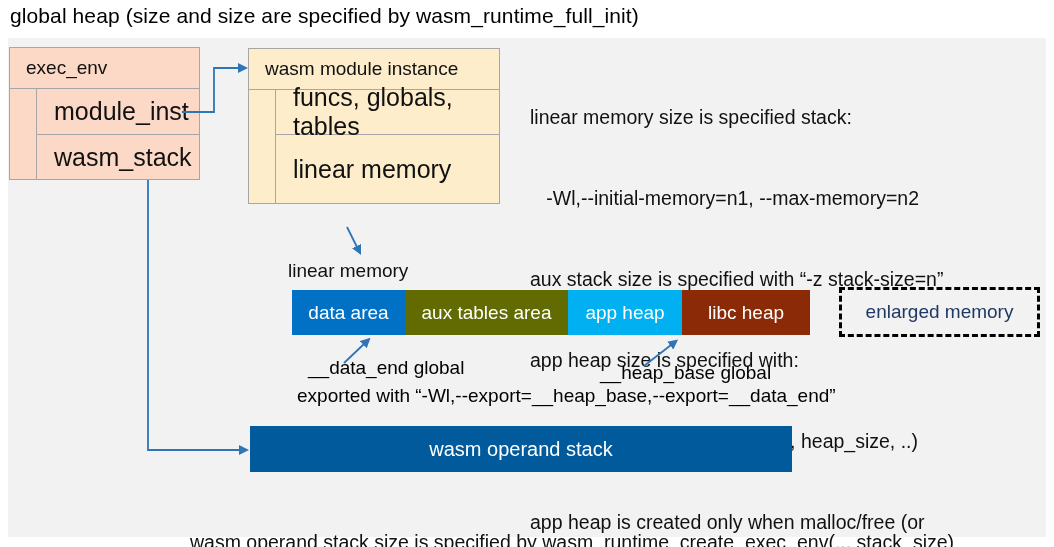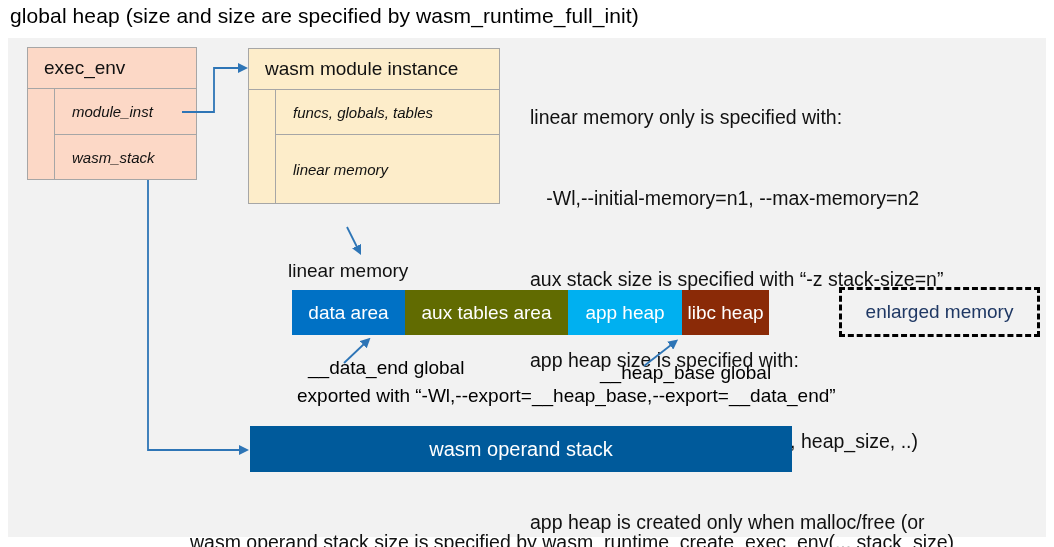--- a/index.html
+++ b/index.html
@@ -2,42 +2,42 @@
 <html style="--panel-bg: #f2f2f2; --box-border: #a6a6a6; --exec-env-fill: #fcd8c6; --module-instance-fill: #fdedca; --arrow-blue: #2e75b6; --data-area: #0071c5; --aux-stack-area: #616b01; --app-heap: #00b0f0; --libc-heap: #8a2a07; --enlarged-text: #1f3864; --operand-stack: #005a9b;"><head>
 <meta charset="utf-8">
 <style>
   html,body{margin:0;padding:0;background:#fff;}
   #canvas{position:relative;width:1054px;height:547px;background:#fff;
           font-family:"Liberation Sans",sans-serif;color:#111;overflow:hidden;}
   .title{position:absolute;left:10px;top:4px;font-size:21px;color:#000;letter-spacing:.1px;}
   .panel{position:absolute;left:8px;top:38px;width:1038px;height:499px;background:var(--panel-bg,#f2f2f2);}
 
   .box{position:absolute;border:1px solid var(--box-border,#a6a6a6);box-sizing:border-box;}
-  #exec-env{left:27px;top:47px;width:170px;height:133px;background:var(--exec-env-fill,#fcd8c6);}
+  #exec-env{left:9px;top:47px;width:191px;height:133px;background:var(--exec-env-fill,#fcd8c6);}
   #module-instance{left:248px;top:48px;width:252px;height:156px;background:var(--module-instance-fill,#fdedca);}
   .box-header{height:41px;display:flex;align-items:center;padding-left:16px;font-size:19px;
               border-bottom:1px solid var(--box-border,#a6a6a6);box-sizing:border-box;}
   .box-rows{margin-left:26px;border-left:1px solid var(--box-border,#a6a6a6);
             display:flex;flex-direction:column;height:calc(100% - 41px);box-sizing:border-box;}
-  .box-row{display:flex;align-items:center;padding-left:17px;font-size:15px;
-           border-bottom:1px solid var(--box-border,#a6a6a6);box-sizing:border-box;font-style:italic;}
+  .box-row{display:flex;align-items:center;padding-left:17px;font-size:25px;
+           border-bottom:1px solid var(--box-border,#a6a6a6);box-sizing:border-box;}
   .box-row.last{border-bottom:none;flex:1;}
   .h46{height:46px;} .h45{height:45px;}
 
   .notes{white-space:pre-wrap;font-size:19.5px;line-height:27px;color:#111;}
   #notes-right{position:absolute;left:530px;top:50px;}
   #notes-bottom{position:absolute;left:190px;top:477px;line-height:26px;}
 
   #lm-label{position:absolute;left:288px;top:260px;font-size:19px;}
   #lm-bar{position:absolute;left:292px;top:290px;height:45px;display:flex;}
   .seg{display:flex;align-items:center;justify-content:center;color:#fff;font-size:19px;white-space:nowrap;}
   .seg0{width:113px;background:var(--data-area,#0071c5);}
   .seg1{width:163px;background:var(--aux-stack-area,#616b01);}
   .seg2{width:114px;background:var(--app-heap,#00b0f0);}
-  .seg3{width:87px;background:var(--libc-heap,#8a2a07);}
+  .seg3{width:128px;background:var(--libc-heap,#8a2a07);}
   #seg-enlarged{position:absolute;left:839px;top:287px;width:201px;height:50px;box-sizing:border-box;
                 border:3px dashed #000;background:var(--panel-bg,#f2f2f2);display:flex;align-items:center;
                 justify-content:center;font-size:19px;color:var(--enlarged-text,#1f3864);}
 
   .ann{position:absolute;font-size:19px;color:#000;white-space:nowrap;}
   #ann-data-end{left:308px;top:357px;}
   #ann-heap-base{left:600px;top:362px;}
   #ann-exported{left:297px;top:385px;}
 
   #operand-bar{position:absolute;left:250px;top:426px;width:542px;height:46px;
@@ -66,21 +66,21 @@
 
   <div class="box" id="module-instance">
     <div class="box-header">wasm module instance</div>
     <div class="box-rows">
       <div class="box-row h45">funcs, globals, tables</div>
       <div class="box-row last">linear memory</div>
     </div>
   </div>
 
   <div id="notes-right" class="notes">
-    <div>linear memory only is specified with:</div>
+    <div>linear memory size is specified stack:</div>
     <div>   -Wl,--initial-memory=n1, --max-memory=n2</div>
     <div>aux stack size is specified with “-z stack-size=n”</div>
     <div>app heap size is specified with:</div>
     <div>   wasm_runtime_instantiate(.., heap_size, ..)</div>
     <div>app heap is created only when malloc/free (or</div>
     
   </div>
 
   <div id="lm-label">linear memory</div>
   <div id="lm-bar">

